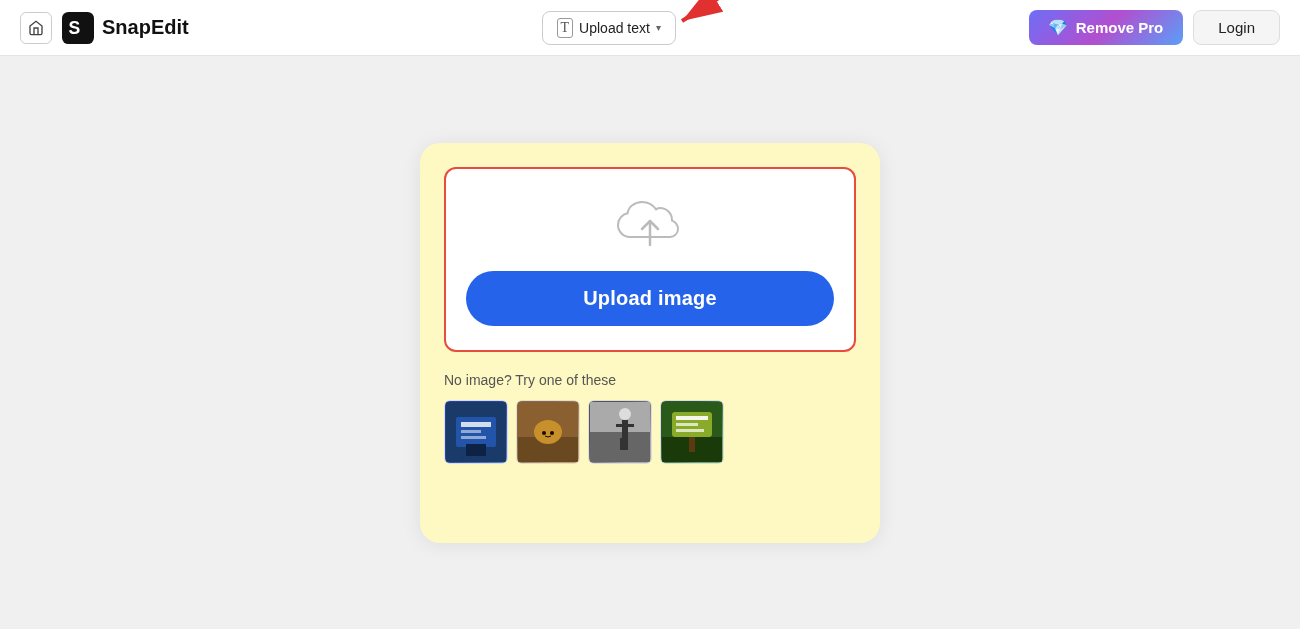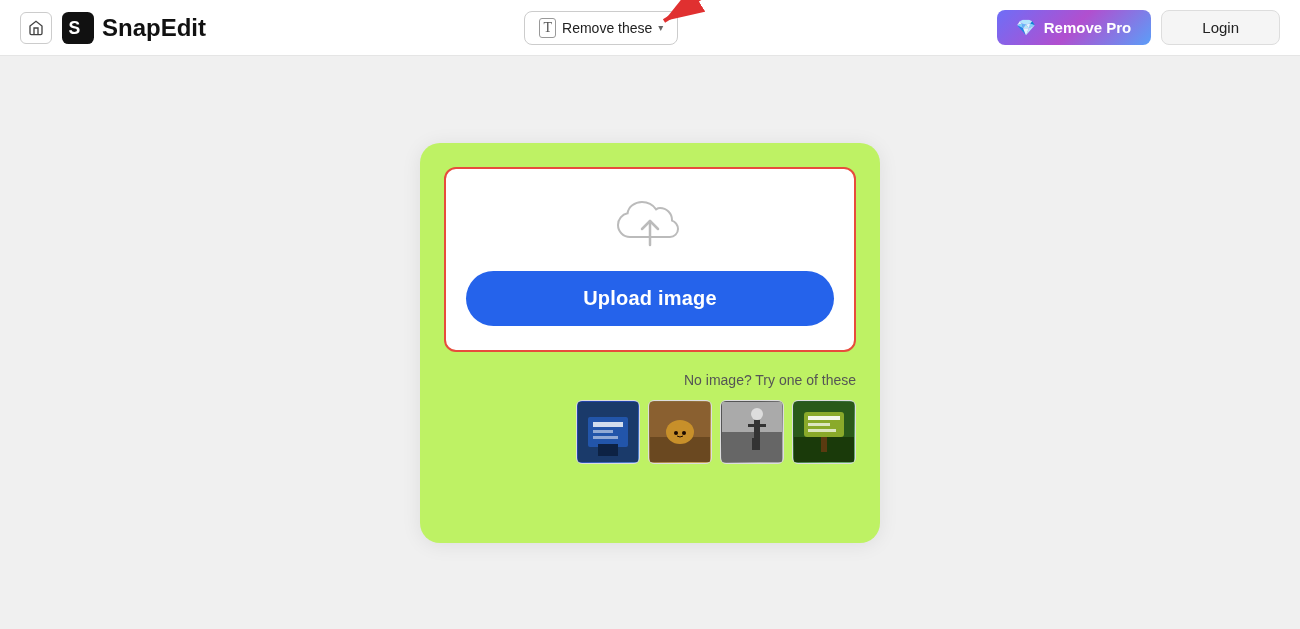--- a/index.html
+++ b/index.html
@@ -42,21 +42,21 @@
     .logo {
       display: flex;
       align-items: center;
       gap: 8px;
     }
     .logo-icon {
       width: 32px;
       height: 32px;
     }
     .logo-text {
-      font-size: 24px;
+      font-size: 20px;
       font-weight: 700;
       color: #111;
     }
 
     .header-center {
       display: flex;
       align-items: center;
       position: relative;
     }
     .remove-text-btn {
@@ -104,39 +104,39 @@
       gap: 7px;
     }
     .unlock-pro-btn .diamond {
       font-size: 16px;
     }
     .login-btn {
       background: #f5f5f5;
       color: #222;
       border: 1px solid #ddd;
       border-radius: 8px;
-      padding: 8px 40px;
+      padding: 8px 24px;
       font-size: 15px;
       font-weight: 500;
       cursor: pointer;
     }
 
     
     .main {
       display: flex;
       align-items: center;
       justify-content: center;
       height: calc(629px - 56px);
       background: #f0f0f0;
       position: relative;
     }
 
     
     .upload-card {
-      background: #bef264;
+      background: #fef9c3;
       border-radius: 20px;
       padding: 24px;
       width: 460px;
       min-height: 400px;
       display: flex;
       flex-direction: column;
       align-items: center;
       gap: 0;
       box-shadow: 0 2px 20px rgba(0,0,0,0.08);
     }
@@ -178,21 +178,21 @@
       text-align: center;
     }
     .drag-drop-text strong {
       font-weight: 700;
     }
 
     
     .samples-section {
       display: flex;
       flex-direction: column;
-      align-items: flex-end;
+      align-items: flex-start;
       gap: 12px;
       width: 100%;
     }
     .samples-label {
       font-size: 14px;
       color: #555;
       text-align: center;
     }
     .samples-row {
       display: flex;
@@ -241,21 +241,21 @@
         <rect width="40" height="40" rx="8" fill="#111"></rect>
         <text x="8" y="28" font-size="22" fill="white" font-family="sans-serif" font-weight="bold">S</text>
       </svg>
       <span class="logo-text">SnapEdit</span>
     </div>
   </div>
 
   <div class="header-center">
     <button class="remove-text-btn">
       <span class="t-icon">T</span>
-      <span>Remove these</span>
+      <span>Upload text</span>
       <span class="chevron">▾</span>
     </button>
 
     <svg style="position:absolute; top:-55px; left:80px; pointer-events:none;" width="160" height="80" viewBox="0 0 160 80">
       <defs>
         <marker id="arrowhead" markerWidth="10" markerHeight="7" refX="10" refY="3.5" orient="auto">
           <polygon points="0 0, 10 3.5, 0 7" fill="#e03030"></polygon>
         </marker>
       </defs>
       <path d="M 140 15 L 60 65" stroke="#e03030" stroke-width="4" fill="none" marker-end="url(#arrowhead)"></path>

